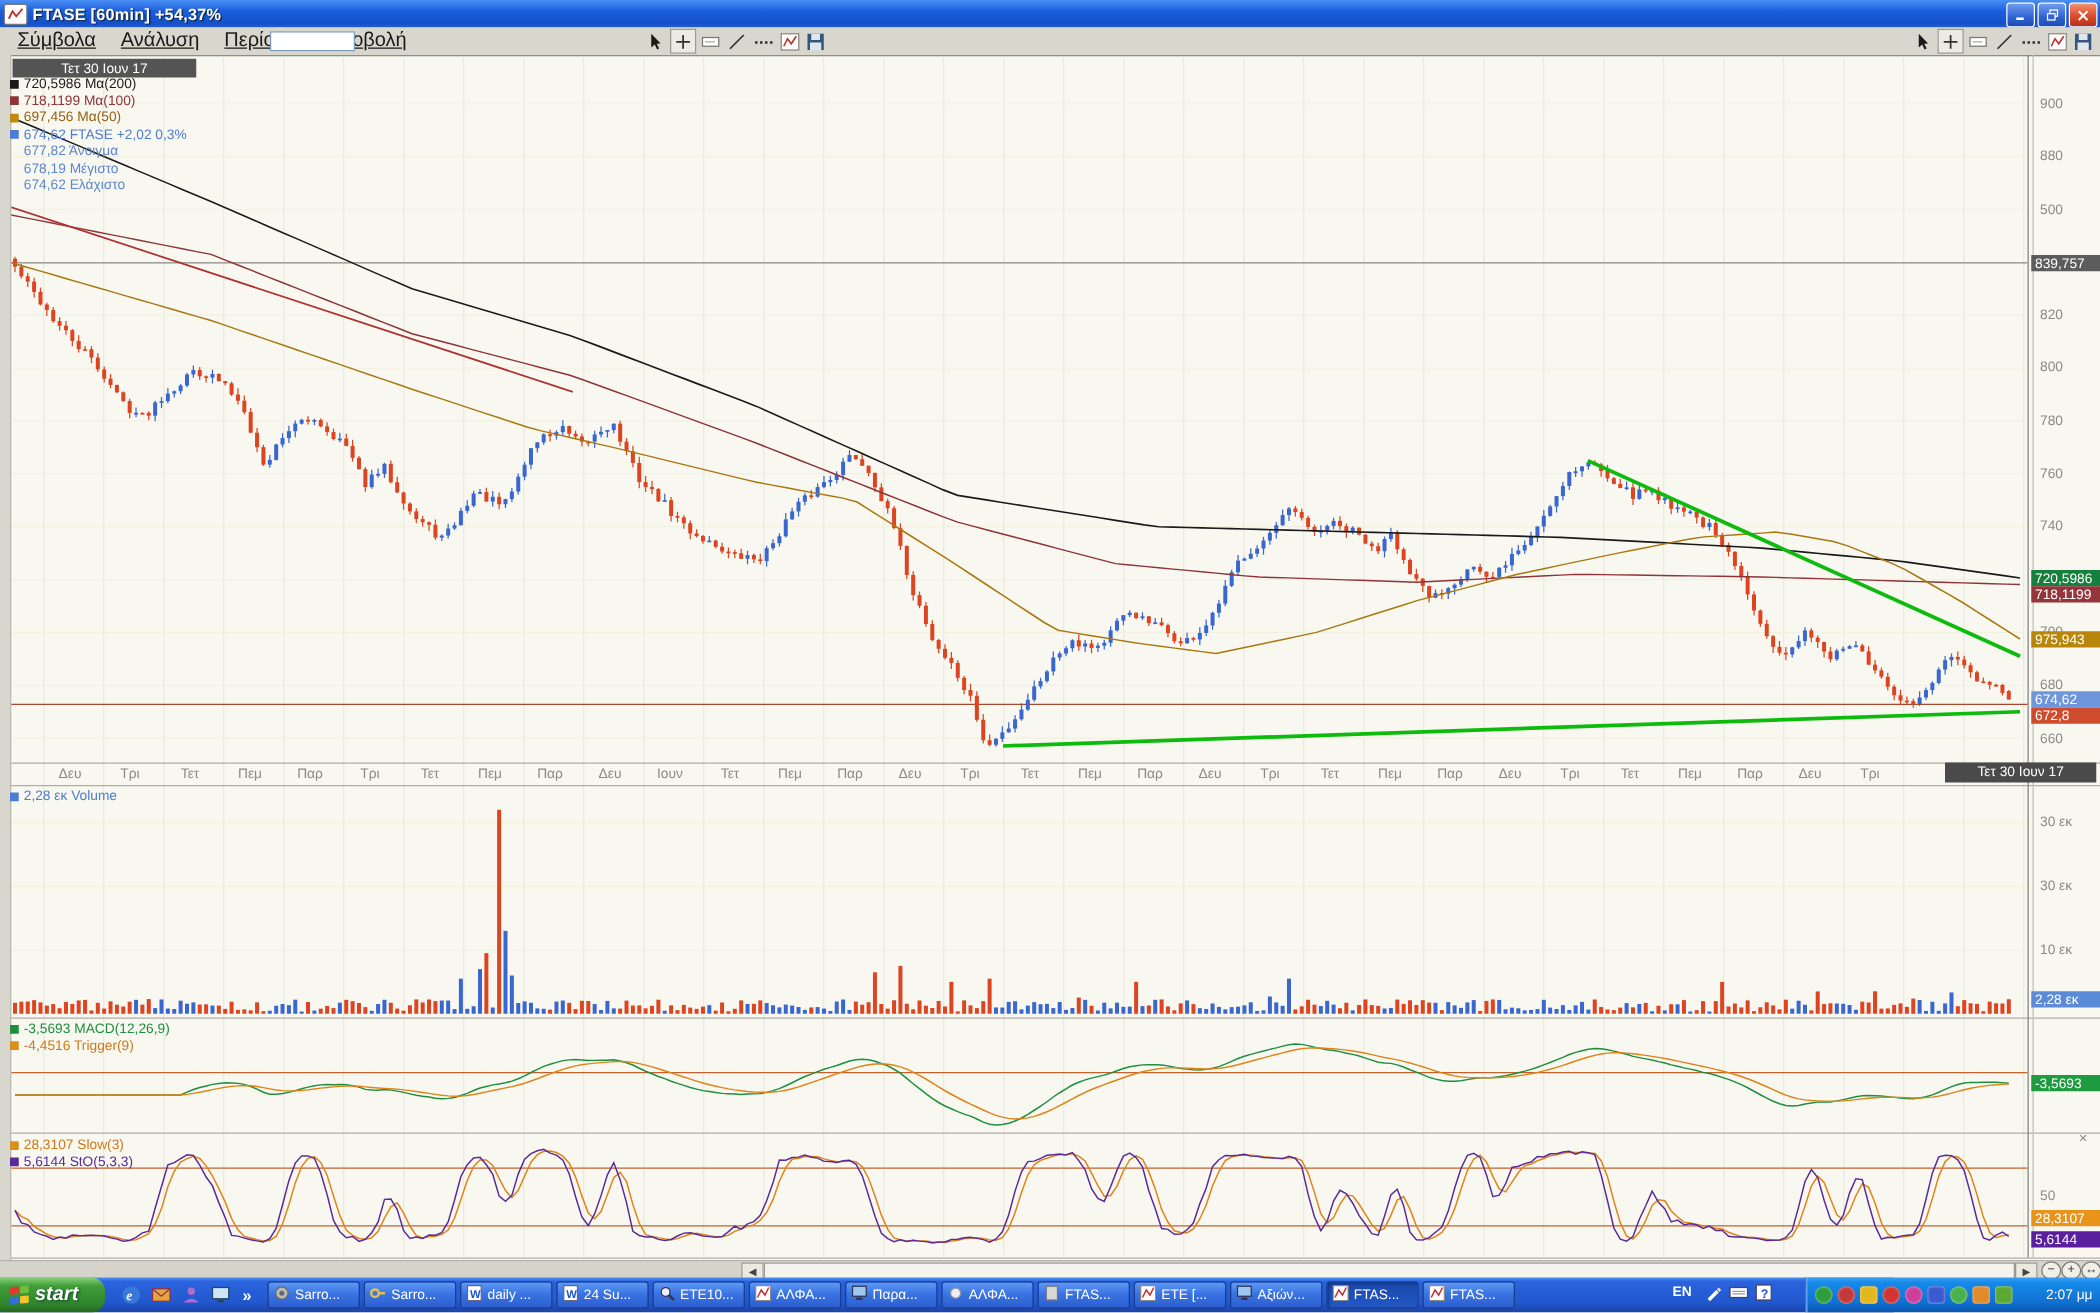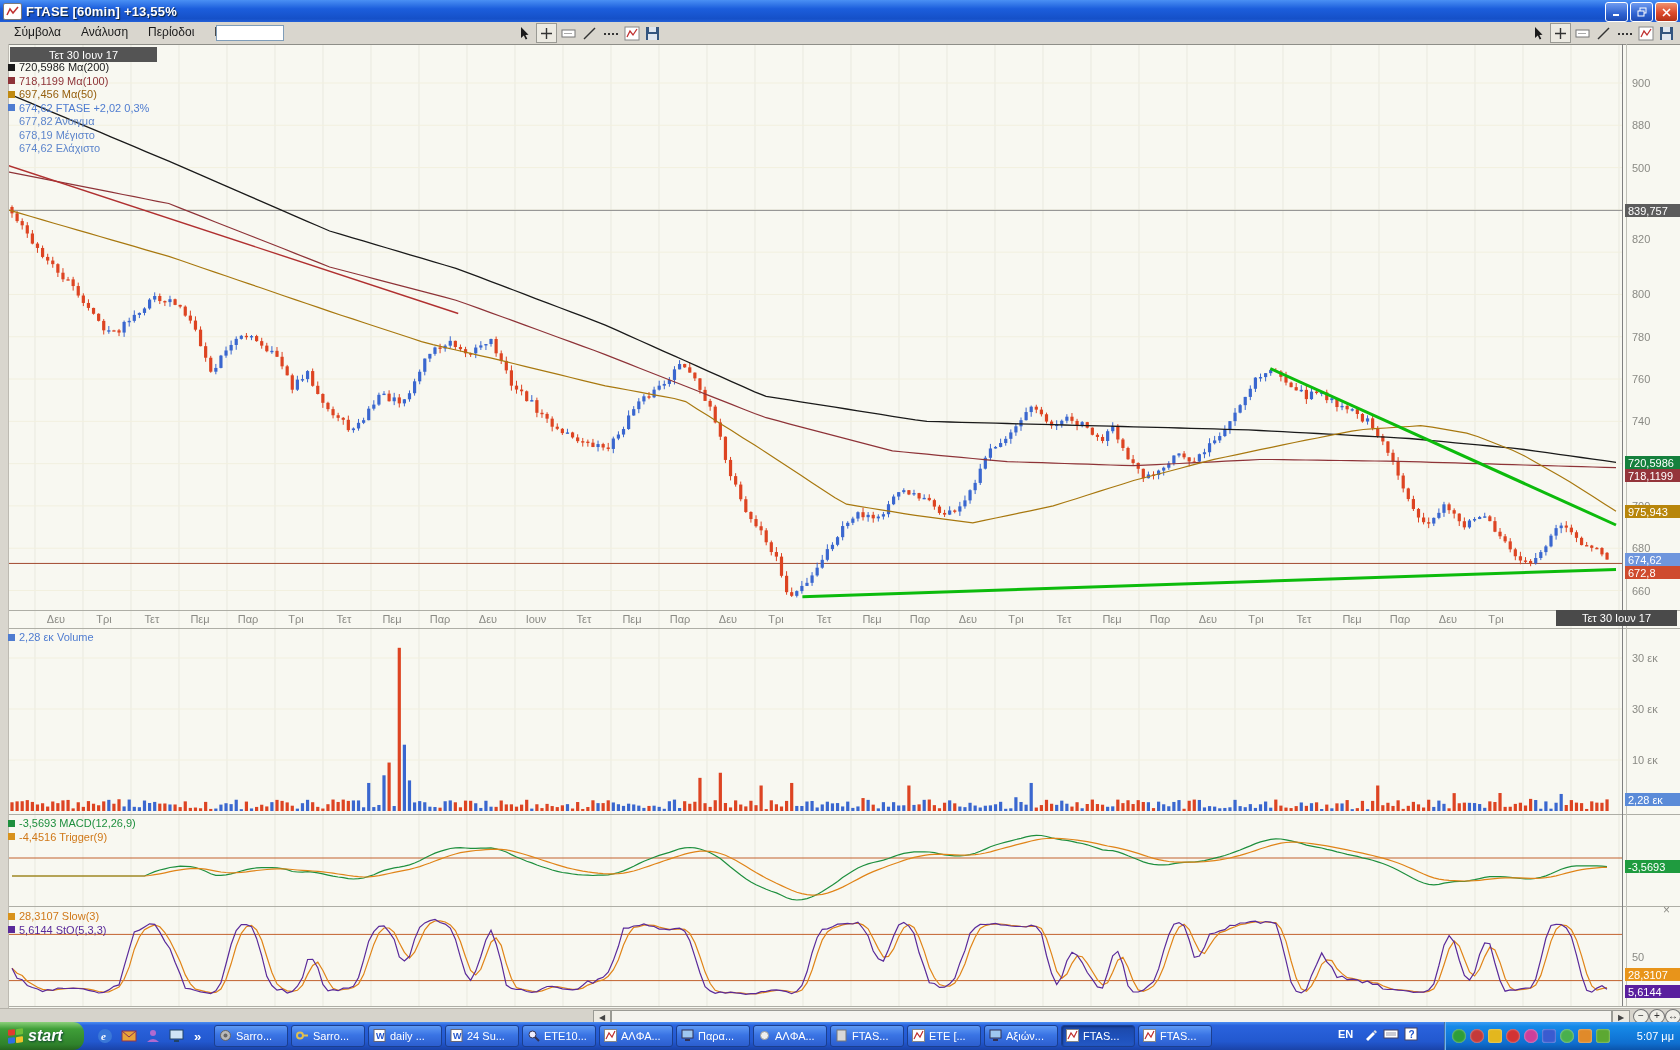--- a/index.html
+++ b/index.html
@@ -14,21 +14,21 @@
   .title-text{font-size:13px;font-weight:bold;text-shadow:1px 1px 1px #123;letter-spacing:.2px;}
   .winbtns{position:absolute;right:2px;top:2px;display:flex;gap:2px;}
   .winbtn{width:21px;height:18px;border-radius:3px;border:1px solid #fff;
     display:flex;align-items:center;justify-content:center;color:#fff;font-size:11px;
     background:linear-gradient(180deg,#6f9bf0,#2f63d0 60%,#1e4bb4);}
   .winbtn.close{background:linear-gradient(180deg,#f0926f,#dd4a2c 55%,#b43318);}
   
   .menubar{position:absolute;left:0;top:22px;width:1680px;height:22px;background:#d9d6ce;
     border-bottom:1px solid #8e8e88;}
   .menu-items{position:absolute;left:4px;top:0;height:22px;display:flex;}
-  .menu-item{padding:0 10px;line-height:21px;font-size:12px;color:#1a1a1a;}
+  .menu-item{padding:0 10px;line-height:21px;font-size:16px;color:#1a1a1a;text-decoration:underline;}
   .symbol-input{position:absolute;left:216px;top:3px;width:62px;height:14px;border:1px solid #7f9db9;
     background:#fff;font-size:11px;padding:0 2px;}
   .tb-group{position:absolute;top:1px;height:20px;display:flex;align-items:center;gap:2px;}
   .tb-center{left:515px;} .tb-right{right:4px;}
   .tb-btn{width:19px;height:18px;display:flex;align-items:center;justify-content:center;}
   .tb-btn.pressed{background:#eceae2;border:1px solid #9a9a94;}
   
   #chart-svg{position:absolute;left:0;top:0;}
   .left-gutter{position:absolute;left:0;top:44px;width:8px;height:964px;background:#d9d6ce;
     border-right:1px solid #bdbab2;}
@@ -83,21 +83,21 @@
 <body>
 
 <div id="app">
 
   <div class="titlebar">
     <span class="title-icon">
       <svg width="13" height="11" viewBox="0 0 13 11">
           <polyline points="1,9 4,3 7,7 12,1" fill="none" stroke="#c03030" stroke-width="1.5"></polyline>
         </svg>
     </span>
-    <span class="title-text">FTASE [60min] +13,55%</span>
+    <span class="title-text">FTASE [60min] +54,37%</span>
     <span class="winbtns">
       <span class="winbtn">
           <svg width="9" height="9">
             <rect x="1" y="6" width="6" height="2" fill="#fff"></rect>
           </svg>
         </span>
       <span class="winbtn">
           <svg width="10" height="10">
             <rect x="3" y="1" width="6" height="5" fill="none" stroke="#fff"></rect>
             <rect x="1" y="4" width="6" height="5" fill="#2f63d0" stroke="#fff"></rect>
@@ -1266,21 +1266,21 @@
         <span>678,19 Μέγιστο</span>
       </div>
       <div class="legend-row" style="left:8px;top:142px;color:#5e86cc">
         <span style="width: 11px; display: inline-block;"></span>
         <span>674,62 Ελάχιστο</span>
       </div>
       <div class="tick" style="left:1632px;top:77px">900</div>
       <div class="tick" style="left:1632px;top:119.292px">880</div>
       <div class="tick" style="left:1632px;top:161.584px">500</div>
       <div class="tick" style="left:1632px;top:203.87599999999998px">840</div>
-      <div class="tick" style="left:1632px;top:233px">820</div>
+      <div class="tick" style="left:1632px;top:246px">820</div>
       <div class="tick" style="left:1632px;top:288.46px">800</div>
       <div class="tick" style="left:1632px;top:330.75199999999995px">780</div>
       <div class="tick" style="left:1632px;top:373.044px">760</div>
       <div class="tick" style="left:1632px;top:415.33599999999996px">740</div>
       <div class="tick" style="left:1632px;top:457.628px">720</div>
       <div class="tick" style="left:1632px;top:499.91999999999996px">700</div>
       <div class="tick" style="left:1632px;top:542.212px">680</div>
       <div class="tick" style="left:1632px;top:584.5039999999999px">660</div>
       <div class="legend-row" style="left:8px;top:631px;color:#4f7cd0">
         <span class="legend-marker" style="background: rgb(79, 124, 208);"></span>
@@ -1512,16 +1512,16 @@
           <span class="tray-ic" style="background: rgb(46, 158, 58); border-radius: 50%; box-shadow: rgba(255, 255, 255, 0.7) 0px 0px 2px inset;"></span>
           <span class="tray-ic" style="background: rgb(196, 58, 58); border-radius: 50%; box-shadow: rgba(255, 255, 255, 0.7) 0px 0px 2px inset;"></span>
           <span class="tray-ic" style="background: rgb(227, 183, 30); border-radius: 3px; box-shadow: rgba(255, 255, 255, 0.7) 0px 0px 2px inset;"></span>
           <span class="tray-ic" style="background: rgb(210, 51, 51); border-radius: 50%; box-shadow: rgba(255, 255, 255, 0.7) 0px 0px 2px inset;"></span>
           <span class="tray-ic" style="background: rgb(204, 63, 154); border-radius: 50%; box-shadow: rgba(255, 255, 255, 0.7) 0px 0px 2px inset;"></span>
           <span class="tray-ic" style="background: rgb(58, 91, 208); border-radius: 3px; box-shadow: rgba(255, 255, 255, 0.7) 0px 0px 2px inset;"></span>
           <span class="tray-ic" style="background: rgb(73, 176, 78); border-radius: 50%; box-shadow: rgba(255, 255, 255, 0.7) 0px 0px 2px inset;"></span>
           <span class="tray-ic" style="background: rgb(224, 138, 42); border-radius: 3px; box-shadow: rgba(255, 255, 255, 0.7) 0px 0px 2px inset;"></span>
           <span class="tray-ic" style="background: rgb(92, 168, 50); border-radius: 3px; box-shadow: rgba(255, 255, 255, 0.7) 0px 0px 2px inset;"></span>
         </div>
-      <div class="clock">5:07 μμ</div>
+      <div class="clock">2:07 μμ</div>
     </div>
   </div>
 </div>
 
 </body></html>

